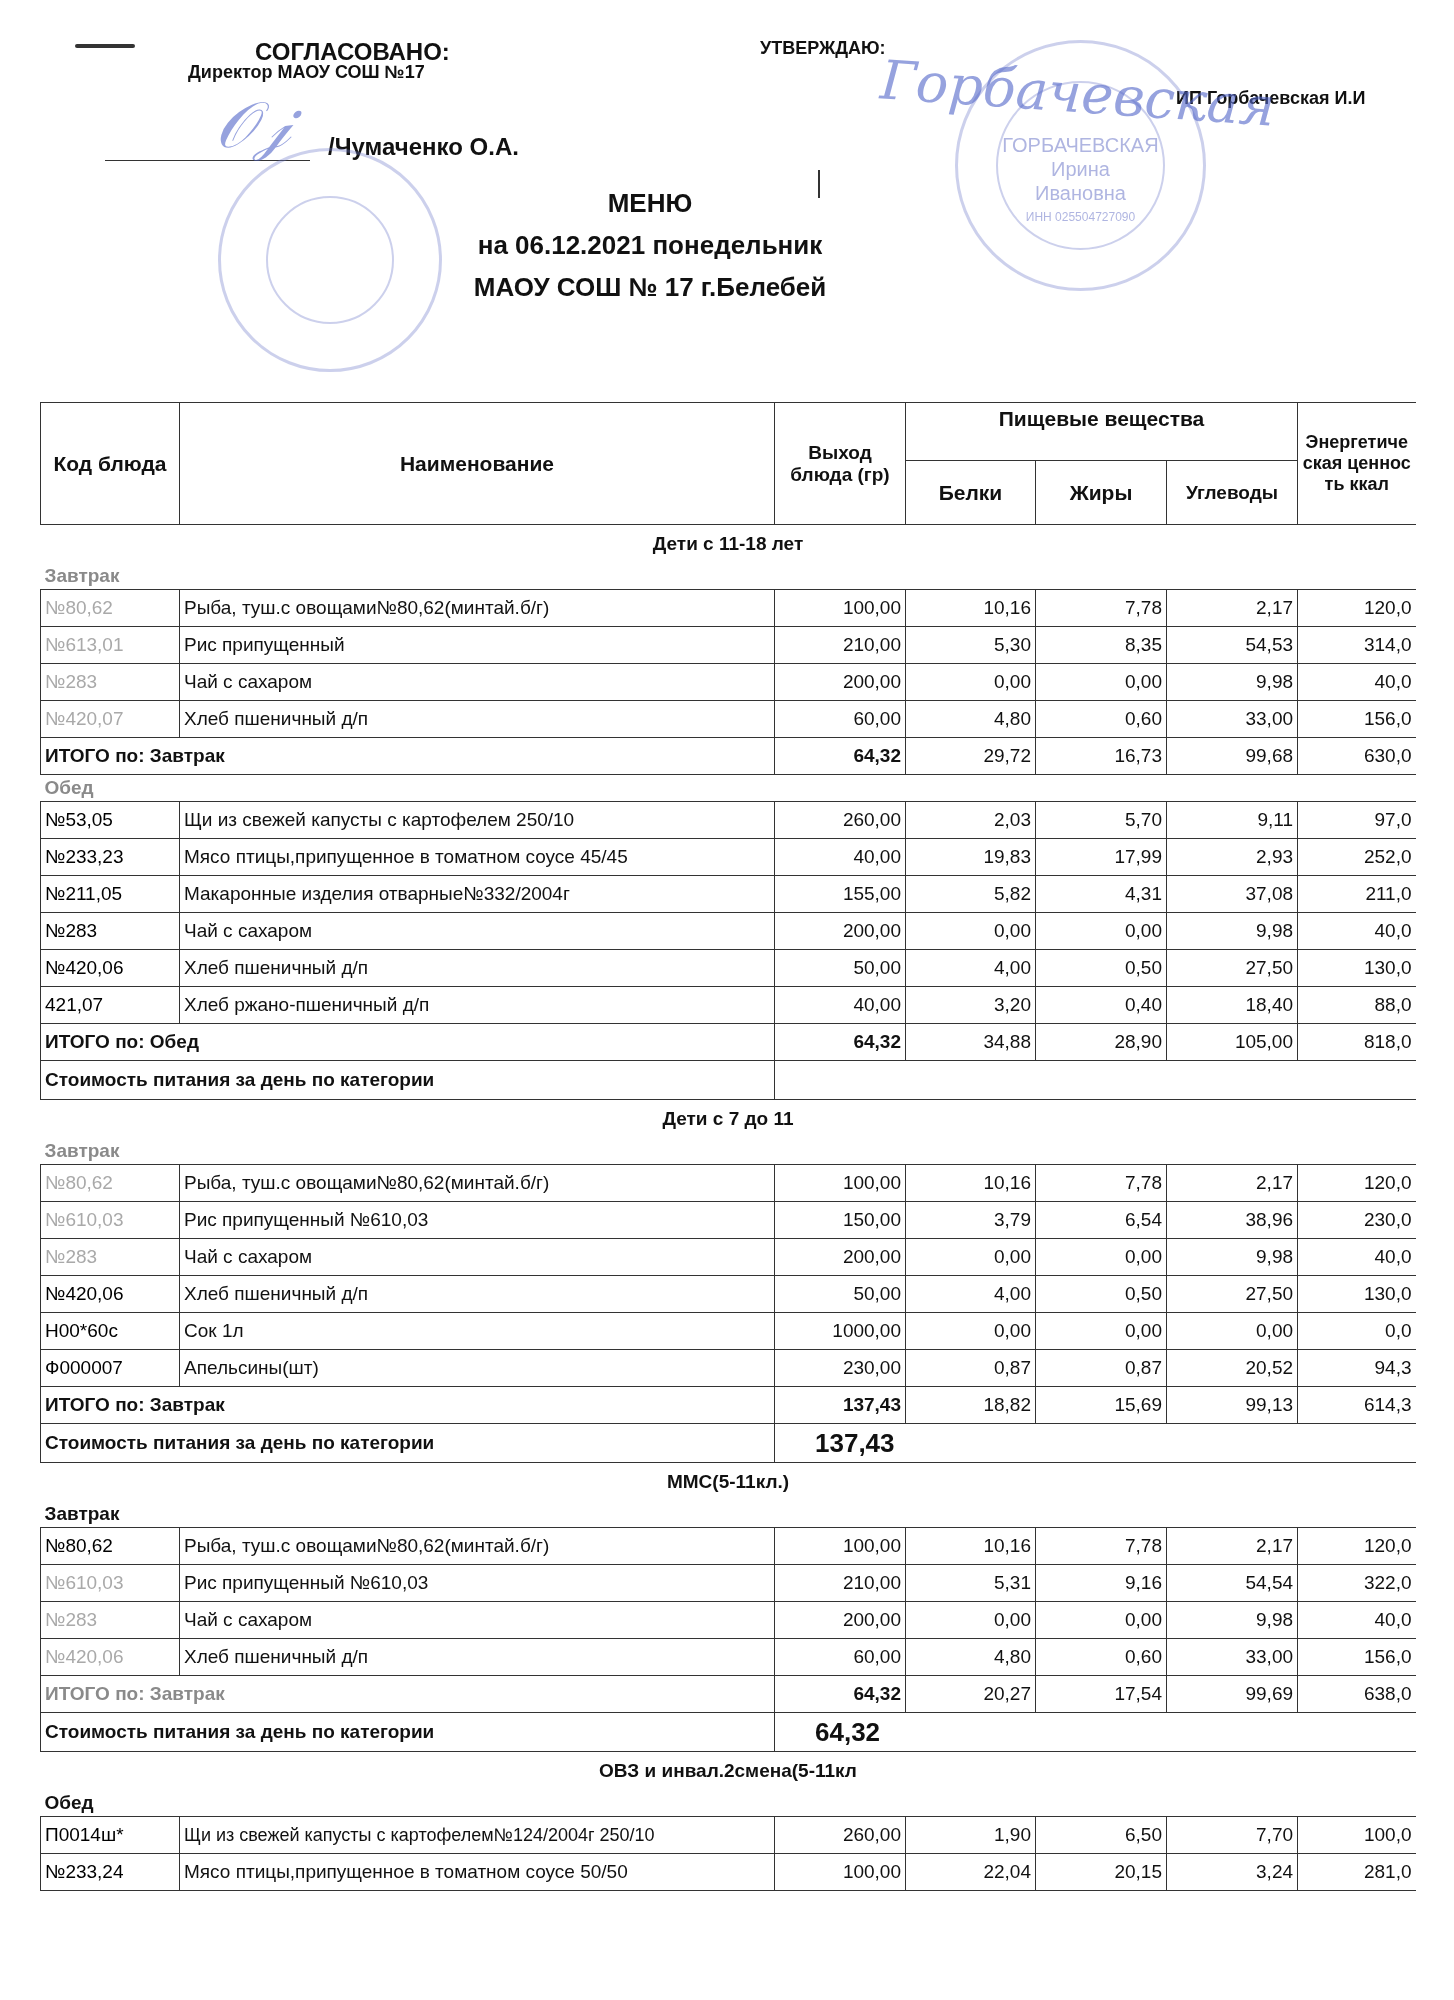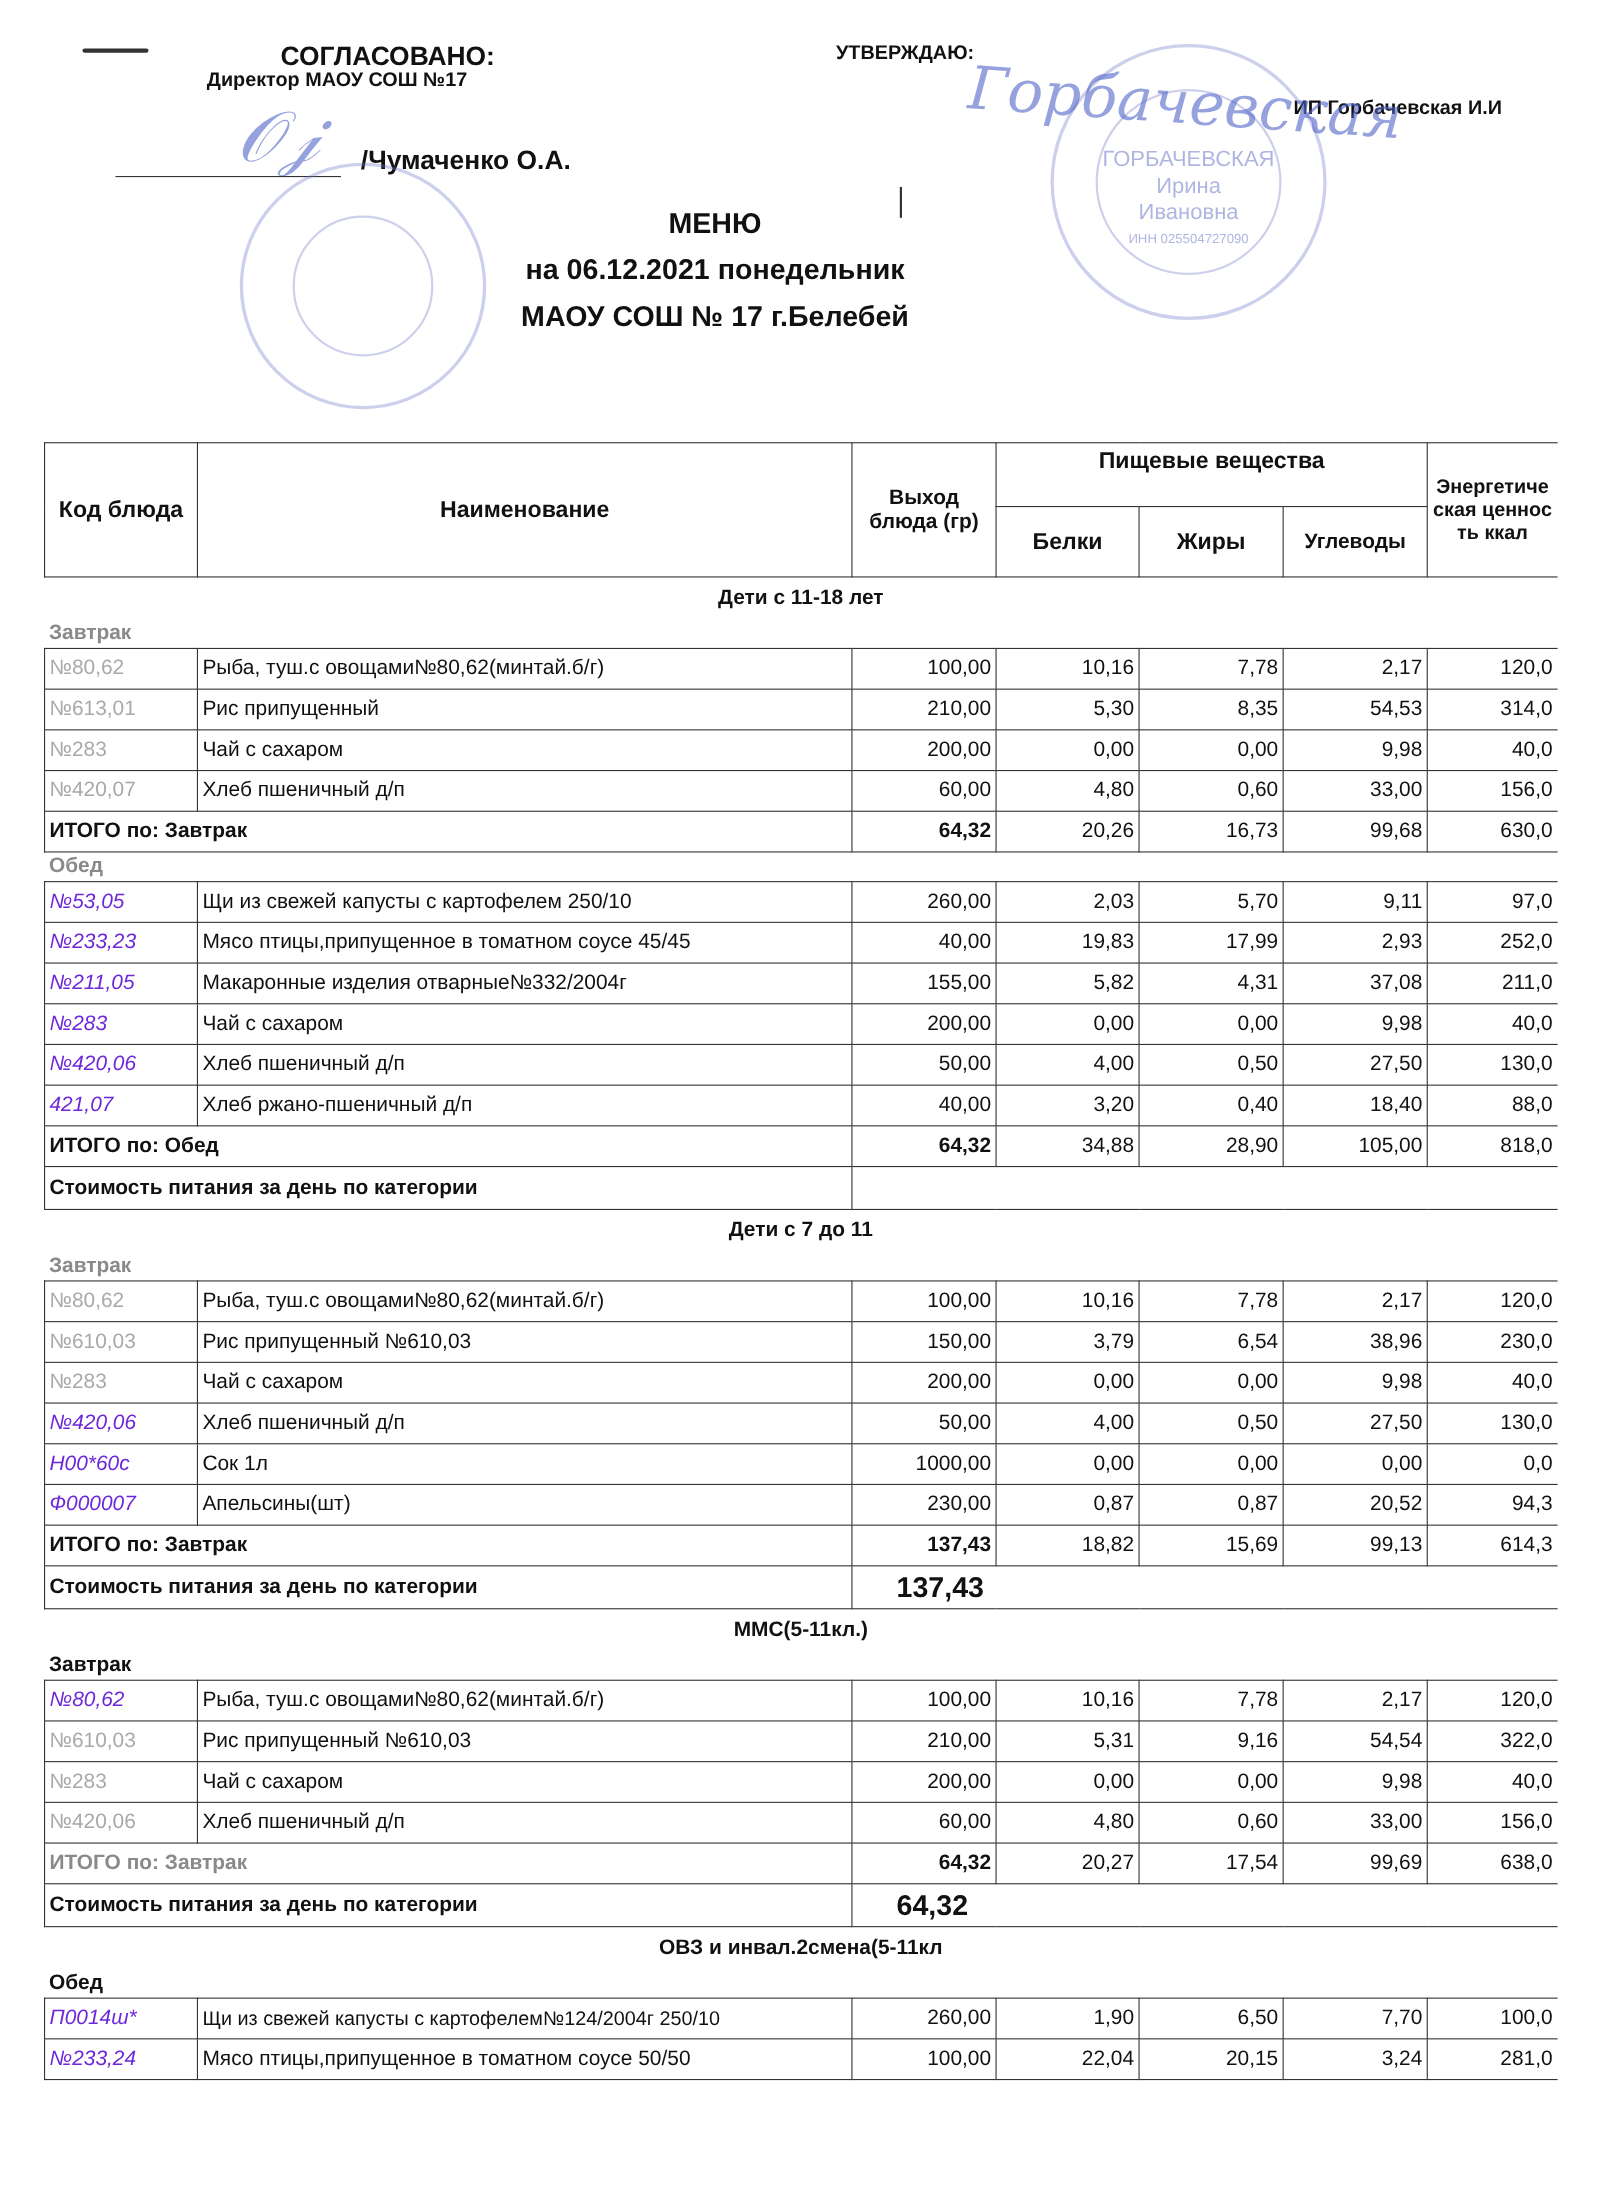--- a/index.html
+++ b/index.html
@@ -31,21 +31,21 @@
   .stamp-text { color: rgba(110,120,200,0.55); font-family: "Liberation Sans", sans-serif; text-align: center; }
   .signature { color: rgba(80,100,200,0.6); font-family: "DejaVu Serif", serif; font-style: italic; }
 
   
   table.menu { position: absolute; left: 40px; top: 402px; border-collapse: collapse; table-layout: fixed; width: 1375px; font-family: "Liberation Sans", sans-serif; }
   table.menu td, table.menu th { border: 1.5px solid #333; padding: 0 4px; font-size: 19px; overflow: hidden; white-space: nowrap; }
   table.menu th { font-weight: bold; text-align: center; font-size: 21px; }
   table.menu tr.data td { height: 36px; }
   .num { text-align: right; }
   .code-faded { color: #a9a9a9; }
-  .code { color: #6d28d9; font-style: italic; }
+  .code { color: #000000; }
   .section-title td { text-align: center; font-weight: bold; font-size: 20px; height: 38px; border: none !important; }
   .meal-title td { font-weight: bold; font-size: 19px; height: 26px; border: none !important; padding-left: 10px; }
   .meal-faded { color: #8a8a8a; }
   .total-row td { height: 36px; }
   .total-label { font-weight: bold; }
   .cost-row td { height: 38px; font-size: 24px; font-weight: bold; }
   .cost-row td.cost-val { font-size: 26px; text-align: left; padding-left: 40px; }
   .rb-open { border-right: none !important; }
 </style>
 </head>
@@ -145,21 +145,21 @@
       <td>Хлеб пшеничный д/п</td>
       <td class="num">60,00</td>
       <td class="num">4,80</td>
       <td class="num">0,60</td>
       <td class="num">33,00</td>
       <td class="num rb-open">156,0</td>
     </tr>
     <tr class="total-row">
       <td colspan="2" class="total-label">ИТОГО по: Завтрак</td>
       <td class="num bold">64,32</td>
-      <td class="num">20,26</td>
+      <td class="num">29,72</td>
       <td class="num">16,73</td>
       <td class="num">99,68</td>
       <td class="num rb-open">630,0</td>
     </tr>
     <tr class="meal-title">
         <td colspan="7" class="meal-faded">Обед</td>
       </tr>
     <tr class="data">
       <td class="code">№53,05</td>
       <td>Щи из свежей капусты с картофелем 250/10</td>

